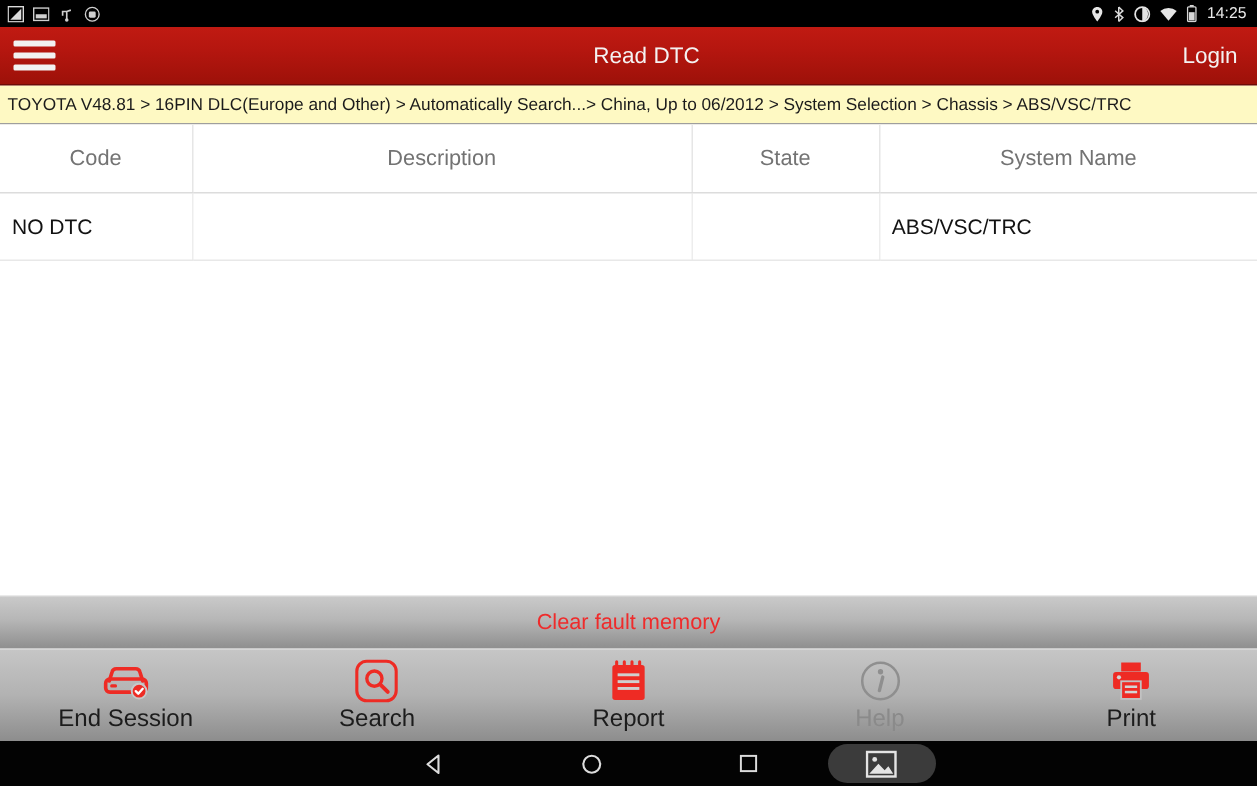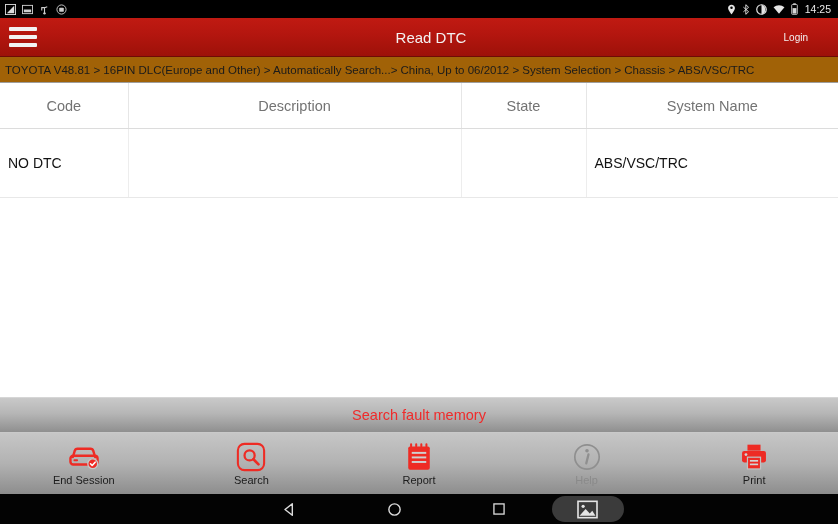--- a/index.html
+++ b/index.html
@@ -76,32 +76,32 @@
     position: absolute;
     left: 0; right: 0;
     text-align: center;
     color: #f4f2f2;
     font-size: 15px;
     pointer-events: none;
     margin-left: 24px;
   }
   .appbar-login {
     margin-left: auto;
-    margin-right: 30px;
+    margin-right: 13px;
     color: #f4f2f2;
-    font-size: 10px;
+    font-size: 15px;
     cursor: pointer;
     z-index: 2;
   }
 
   
   .breadcrumb {
     flex: 0 0 auto;
     height: 25px;
-    background: #a16207;
+    background: #fef9c3;
     border-bottom: 1px solid #9e9e9e;
     display: flex;
     align-items: center;
     padding-left: 5px;
     font-size: 11.5px;
     color: #1b1b1b;
     white-space: nowrap;
     overflow: hidden;
   }
 
@@ -132,21 +132,21 @@
     background: #fff;
   }
   table.dtc th:last-child { border-right: none; }
 
   table.dtc td {
     height: 44px;
     font-size: 14px;
     color: #121212;
     border-bottom: 1px solid #e8e8e8;
     border-right: 1px solid #ededed;
-    padding: 12px 8px;
+    padding: 0 8px;
     background: #fff;
     vertical-align: middle;
   }
   table.dtc td:last-child { border-right: none; }
   td.cell-code { text-align: left; padding-left: 2px; }
   td.cell-sys  { text-align: left; padding-left: 0px; }
 
   
   .clearbar {
     flex: 0 0 auto;
@@ -177,21 +177,21 @@
     display: flex;
     flex-direction: column;
     align-items: center;
     justify-content: center;
     gap: 2px;
     cursor: pointer;
     user-select: none;
   }
   .tb-item .ic { height: 30px; display:flex; align-items:center; justify-content:center; }
   .tb-item .lbl {
-    font-size: 11px;
+    font-size: 16px;
     color: #1c1c1c;
   }
   .tb-item.disabled { cursor: default; }
   .tb-item.disabled .lbl { color: #8a8a8a; }
 
   
   .navbar {
     flex: 0 0 auto;
     height: 30px;
     background: #030303;
@@ -323,21 +323,21 @@
           <td class="cell-code">NO DTC</td>
           <td class="cell-desc"></td>
           <td class="cell-state"></td>
           <td class="cell-sys">ABS/VSC/TRC</td>
         </tr>
       </tbody>
     </table>
   </div>
 
   <div class="clearbar">
-    <span class="label">Search fault memory</span>
+    <span class="label">Clear fault memory</span>
   </div>
 
   <div class="toolbar">
 
     <div class="tb-item">
       <span class="ic">
         <svg width="34" height="26" viewBox="0 0 36 28">
           <path d="M6 14 L8 7.5 C8.4 6 9.5 5.2 11 5.2 L25 5.2 C26.5 5.2 27.6 6 28 7.5 L30 14" fill="none" stroke="#ee2b24" stroke-width="2.6" stroke-linecap="round"></path>
           <rect x="3.4" y="12.6" width="29.2" height="9.4" rx="3" fill="none" stroke="#ee2b24" stroke-width="2.6"></rect>
           <rect x="6.6" y="16.4" width="5" height="2.2" rx="1.1" fill="#ee2b24"></rect>

